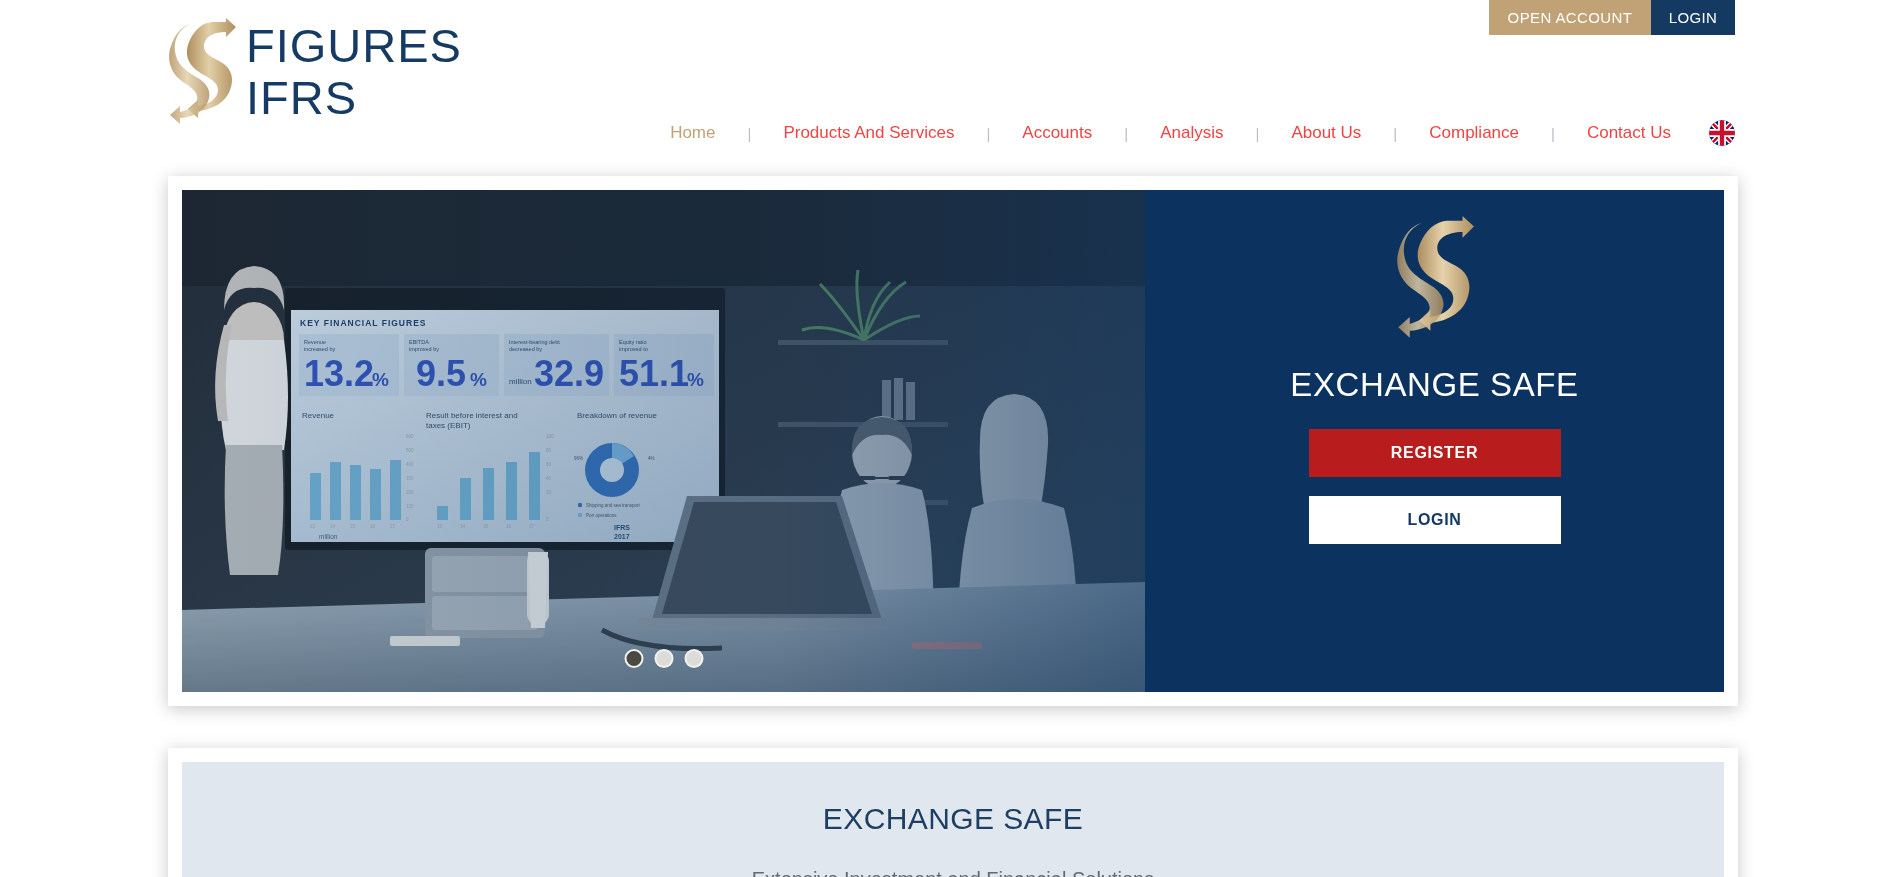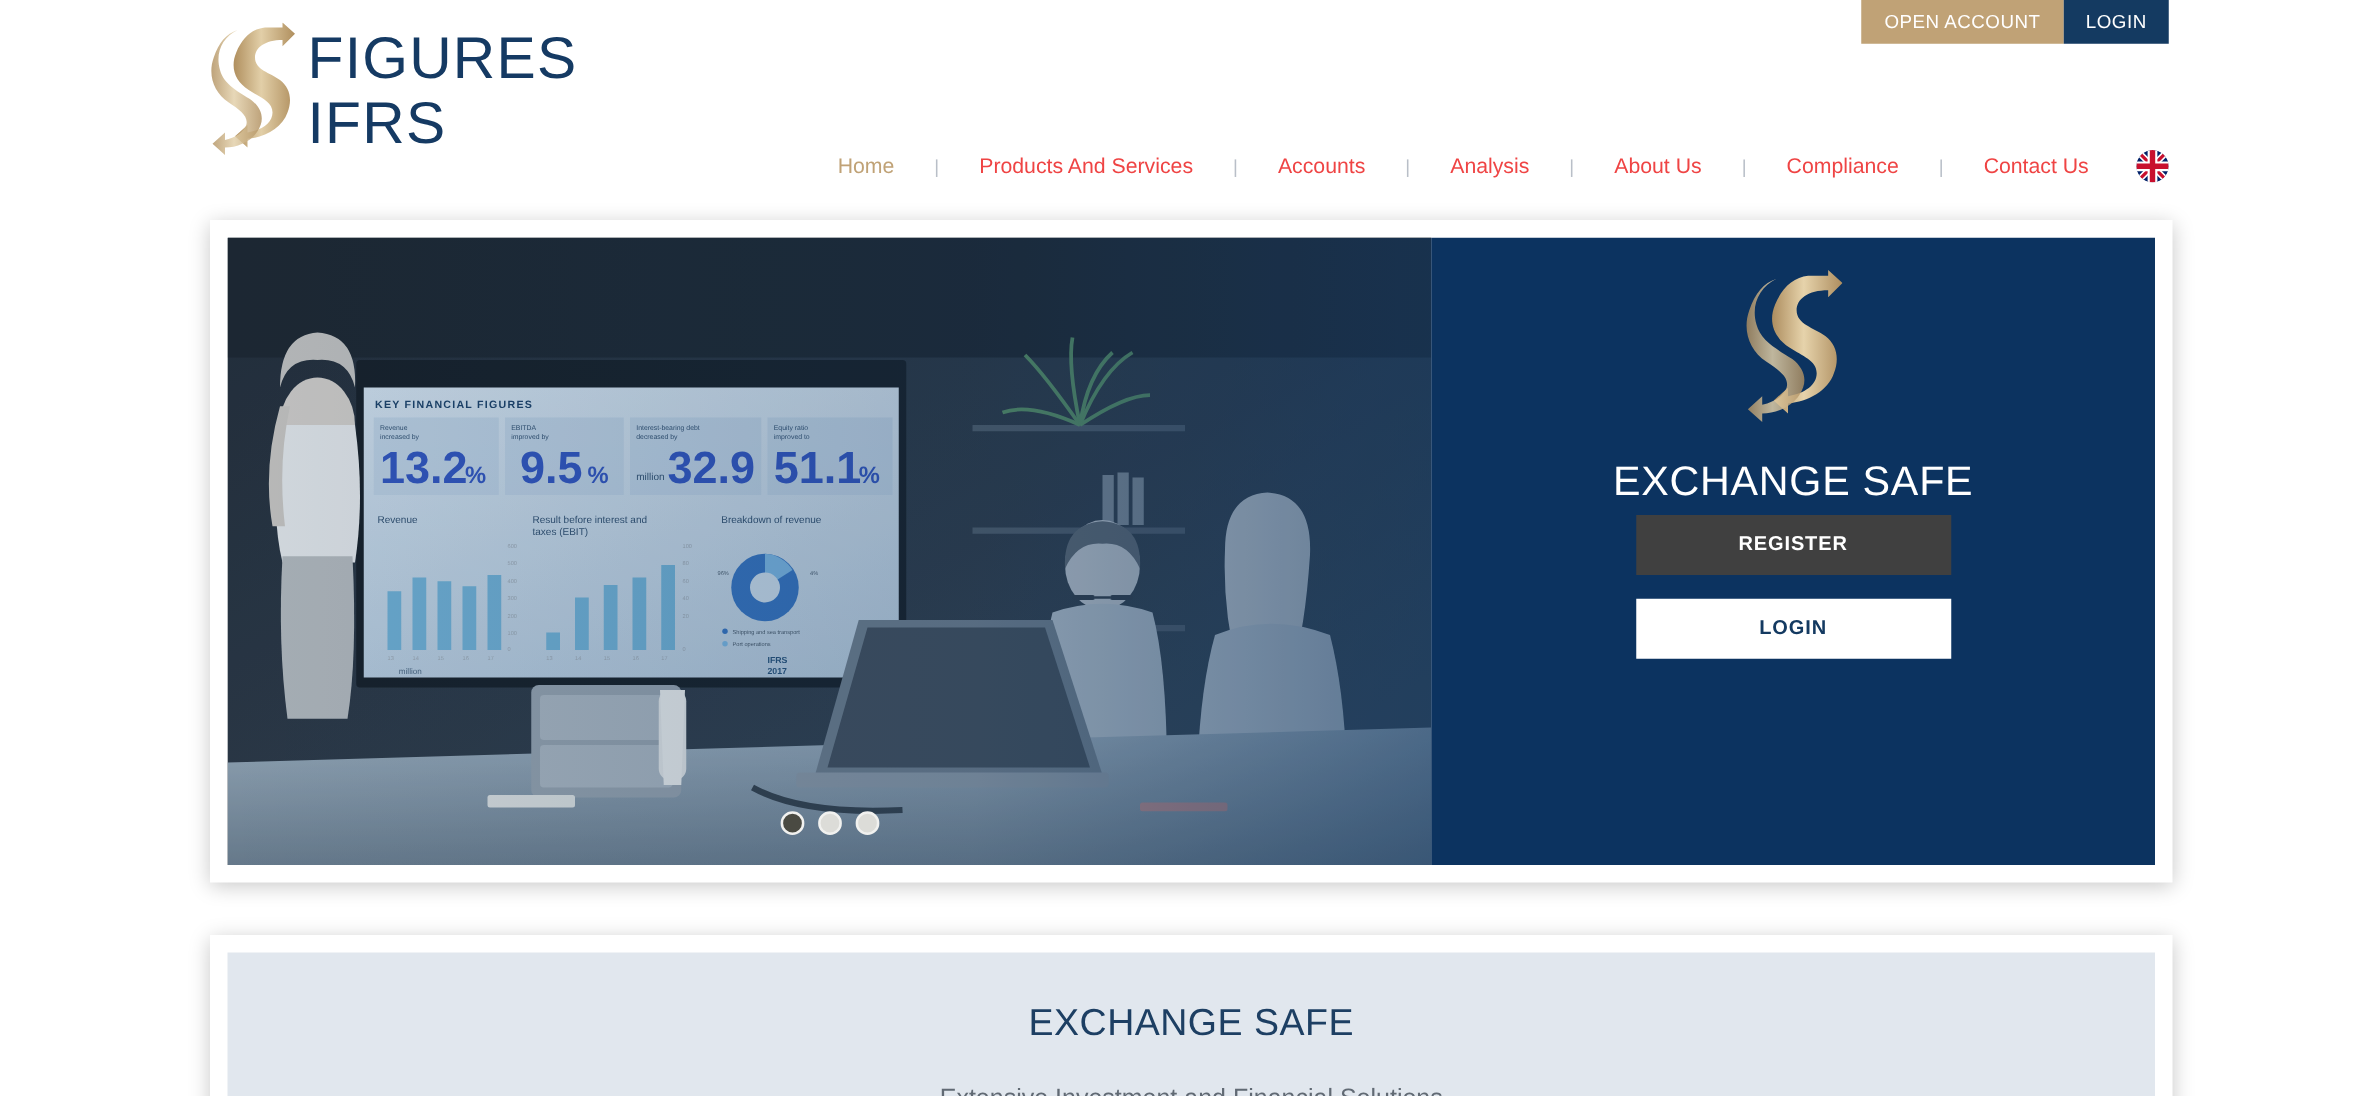--- a/index.html
+++ b/index.html
@@ -189,22 +189,22 @@
     align-items: center;
     justify-content: center;
     font-size: 16px;
     font-weight: bold;
     letter-spacing: .7px;
     cursor: pointer;
     border: none;
     font-family: "Liberation Sans", sans-serif;
   }
   #register-btn {
-    margin-top: 10px;
-    background: #404040;
+    margin-top: 27px;
+    background: #b91c1c;
     color: #ffffff;
   }
   #hero-login-btn {
     margin-top: 19px;
     background: #ffffff;
     color: #143a61;
   }
 
   
   #info-frame {

